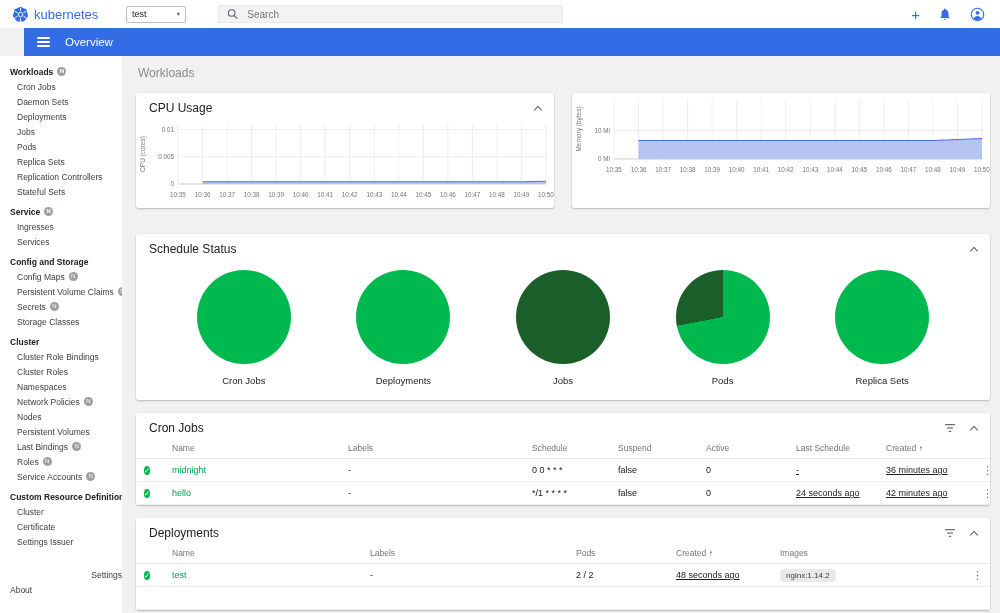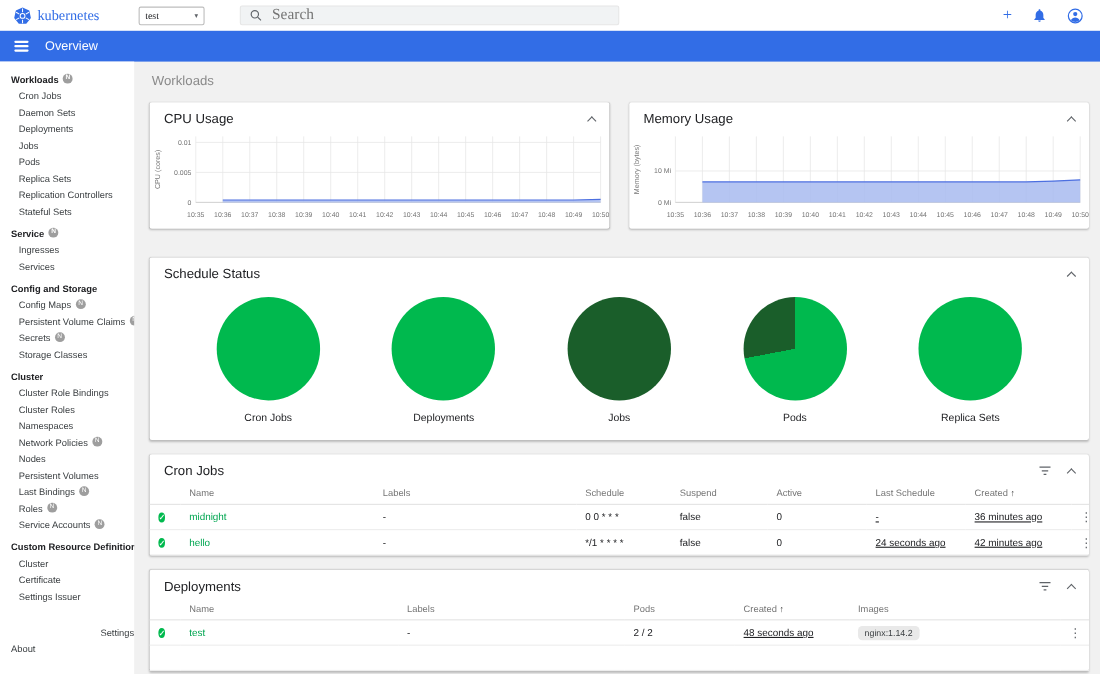--- a/index.html
+++ b/index.html
@@ -4,33 +4,33 @@
 <style>
   * { box-sizing: border-box; }
   html,body { margin:0; padding:0; }
   body {
     width:1000px; height:613px; overflow:hidden;
     font-family:"Liberation Sans", sans-serif;
     background:#f1f1f1; color:#202124;
   }
 
   
-  .topbar { height:28px; background:#fff; display:flex; align-items:center; padding:0 12px;font-family:Liberation Serif, serif; }
+  .topbar { height:28px; background:#fff; display:flex; align-items:center; padding:0 12px; }
   .brand { display:flex; align-items:center; gap:5px; color:#326de6; font-size:13px; font-weight:500; width:108px; cursor:pointer; }
   .ns-select { width:60px; height:17px; border:1px solid #bdbdbd; border-radius:2px; display:flex; align-items:center; justify-content:space-between; padding:0 5px; font-size:9px; color:#202124; margin-left:6px; cursor:pointer; }
   .caret { font-size:6.5px; color:#5f6368; }
   .search-box { margin-left:32px; width:345px; height:18px; background:#f1f3f4; border:1px solid #e6e6e6; border-radius:2px; display:flex; align-items:center; gap:7px; padding:0 8px; }
-  .search-box input { border:none; background:transparent; outline:none; font-size:14px; color:#202124; width:100%; font-family:inherit; }
+  .search-box input { border:none; background:transparent; outline:none; font-size:10px; color:#202124; width:100%; font-family:inherit; }
   .topbar-spacer { flex:1; }
   .topbar-actions { display:flex; align-items:center; gap:18px; padding-right:3px; }
   .icon-btn { display:flex; align-items:center; justify-content:center; cursor:pointer; }
   .plus-glyph { color:#326de6; font-size:15px; font-weight:400; line-height:1; }
 
   
-  .appbar { height:28px; background:#326de6; display:flex; align-items:center; color:#fff; padding:0 13px; gap:15px; }
+  .appbar { height:28px; background:#326de6; display:flex; align-items:center; color:#fff; padding:0 13px; gap:15px;margin-left:24px; }
   .hamburger { display:flex; flex-direction:column; gap:2.5px; width:13px; cursor:pointer; }
   .hamburger span { height:1.6px; background:#fff; border-radius:1px; }
   .appbar-title { font-size:11.5px; font-weight:400; }
 
   
   .content-row { display:flex; height:557px; }
   .sidebar { width:122px; background:#fff; padding-top:8px; overflow:hidden; flex:none; }
   .sb-item { display:flex; align-items:center; gap:4px; height:15px; padding-left:10px; font-size:8.5px; color:#3c4043; white-space:nowrap; cursor:pointer; overflow:hidden; }
   .sb-item.sb-header { font-weight:700; color:#202124; }
   .sb-item.sb-child { padding-left:17px; }
@@ -293,26 +293,20 @@
             <text x="38" y="40.92727272727273" text-anchor="end" font-size="6.3" fill="#757575">0.005</text>
             <line x1="42" y1="11.45454545454545" x2="410" y2="11.45454545454545" stroke="#e6e6e6" stroke-width="0.7"></line>
             <text x="38" y="13.654545454545449" text-anchor="end" font-size="6.3" fill="#757575">0.01</text>
             <line x1="42" y1="66" x2="410" y2="66" stroke="#cfcfcf" stroke-width="0.8"></line>
             <polygon points="66.53333333333333,63.81818181818182 91.06666666666666,63.81818181818182 115.6,63.81818181818182 140.13333333333333,63.81818181818182 164.66666666666669,63.81818181818182 189.2,63.81818181818182 213.73333333333332,63.81818181818182 238.26666666666668,63.81818181818182 262.8,63.81818181818182 287.33333333333337,63.81818181818182 311.8666666666667,63.81818181818182 336.4,63.81818181818182 360.93333333333334,63.81818181818182 385.46666666666664,63.81818181818182 410,63.27272727272727 410,66 66.53333333333333,66" fill="#a8bbf0" fill-opacity="0.85"></polygon>
             <polyline points="66.53333333333333,63.81818181818182 91.06666666666666,63.81818181818182 115.6,63.81818181818182 140.13333333333333,63.81818181818182 164.66666666666669,63.81818181818182 189.2,63.81818181818182 213.73333333333332,63.81818181818182 238.26666666666668,63.81818181818182 262.8,63.81818181818182 287.33333333333337,63.81818181818182 311.8666666666667,63.81818181818182 336.4,63.81818181818182 360.93333333333334,63.81818181818182 385.46666666666664,63.81818181818182 410,63.27272727272727" fill="none" stroke="#4c6fe0" stroke-width="1.1"></polyline>
             <text x="9" y="36" text-anchor="middle" font-size="6.5" fill="#757575" transform="rotate(-90 9 36)">CPU (cores)</text>
           </svg>
       </section>
       <section class="card chart-card">
-        <div class="card-header">
-          <span class="card-title">Memory Usage</span>
-          <span class="header-icons">
-              <span class="chev"></span>
-            </span>
-        </div>
         <svg id="chart-1" viewBox="0 0 418 86">
             <line x1="42" y1="6" x2="42" y2="66" stroke="#e6e6e6" stroke-width="0.7"></line>
             <text x="42" y="79" text-anchor="middle" font-size="6.3" fill="#757575">10:35</text>
             <line x1="66.53333333333333" y1="6" x2="66.53333333333333" y2="66" stroke="#e6e6e6" stroke-width="0.7"></line>
             <text x="66.53333333333333" y="79" text-anchor="middle" font-size="6.3" fill="#757575">10:36</text>
             <line x1="91.06666666666666" y1="6" x2="91.06666666666666" y2="66" stroke="#e6e6e6" stroke-width="0.7"></line>
             <text x="91.06666666666666" y="79" text-anchor="middle" font-size="6.3" fill="#757575">10:37</text>
             <line x1="115.6" y1="6" x2="115.6" y2="66" stroke="#e6e6e6" stroke-width="0.7"></line>
             <text x="115.6" y="79" text-anchor="middle" font-size="6.3" fill="#757575">10:38</text>
             <line x1="140.13333333333333" y1="6" x2="140.13333333333333" y2="66" stroke="#e6e6e6" stroke-width="0.7"></line>

